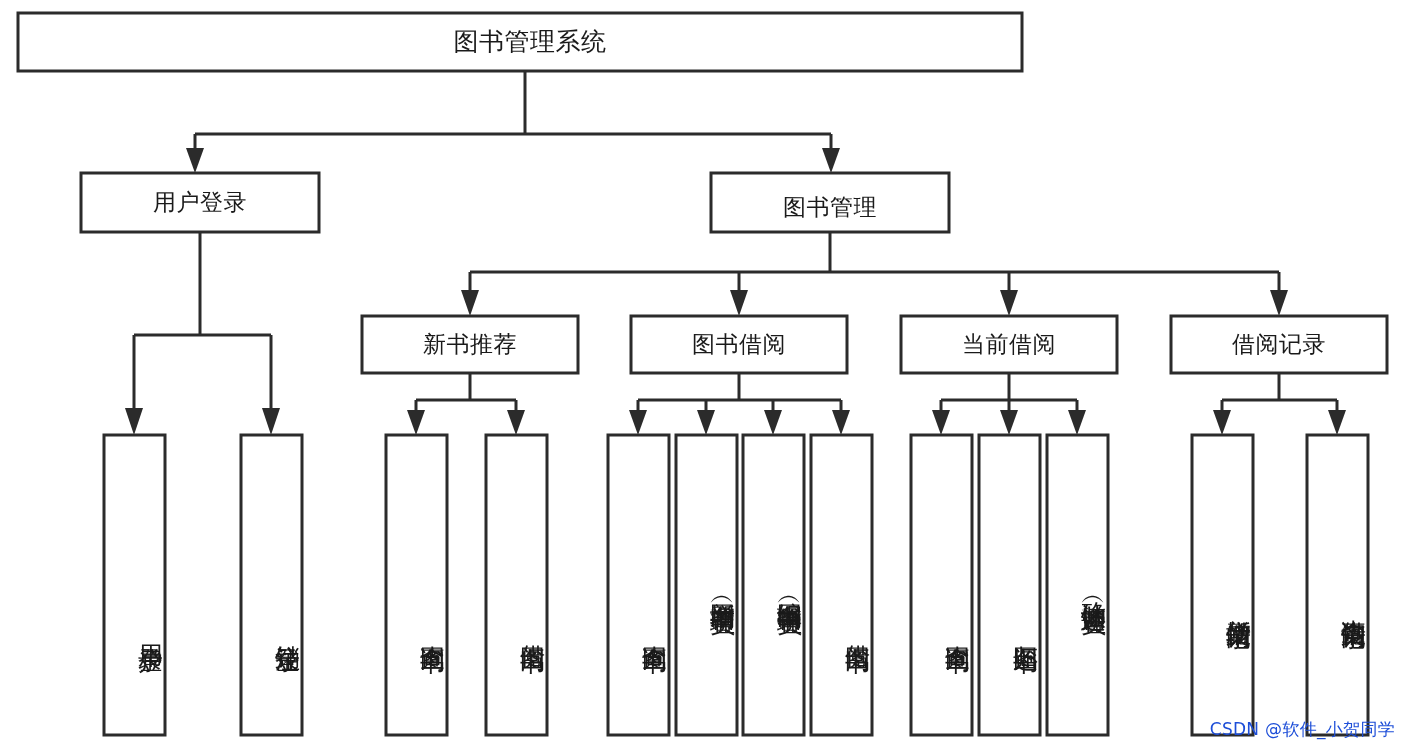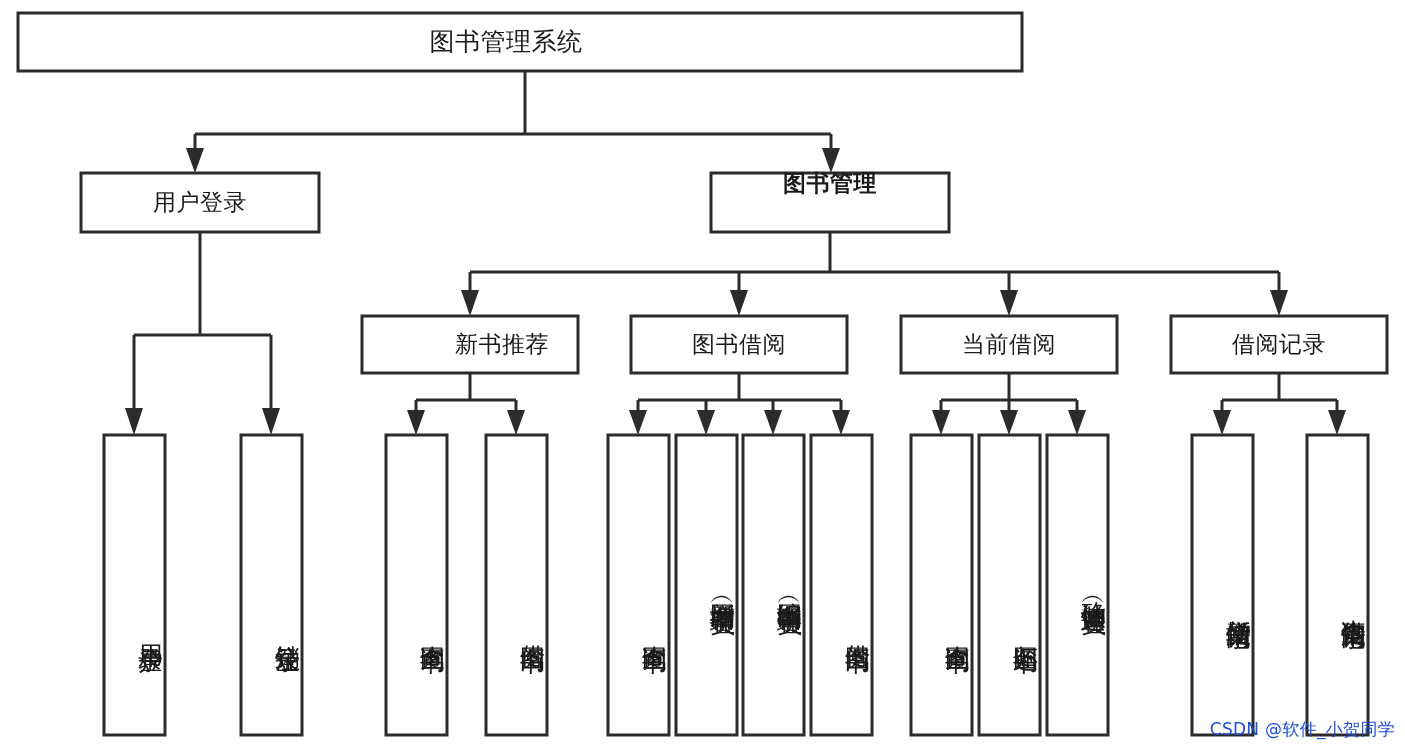--- a/index.html
+++ b/index.html
@@ -166,26 +166,26 @@
 
     <rect class="node-box" x="911" y="435" width="61" height="300"></rect>
     <rect class="node-box" x="979" y="435" width="61" height="300"></rect>
     <rect class="node-box" x="1047" y="435" width="61" height="300"></rect>
 
     <rect class="node-box" x="1192" y="435" width="61" height="300"></rect>
     <rect class="node-box" x="1307" y="435" width="61" height="300"></rect>
 
   </svg>
 
-  <div class="node-label" style="left:4px; top:13px; width:1004px; height:58px; font-size:25px;">图书管理系统</div>
+  <div class="node-label" style="left:28px; top:13px; width:1004px; height:58px; font-size:25px;">图书管理系统</div>
 
   <div class="node-label" style="left:81px; top:173px; width:238px; height:59px;">用户登录</div>
-  <div class="node-label" style="left:711px; top:159px; width:238px; height:49px;font-weight:bold;">图书管理</div>
-
-  <div class="node-label" style="left:362px; top:316px; width:216px; height:57px;padding-left:32px;">新书推荐</div>
+  <div class="node-label" style="left:711px; top:183px; width:238px; height:49px;">图书管理</div>
+
+  <div class="node-label" style="left:362px; top:316px; width:216px; height:57px;">新书推荐</div>
   <div class="node-label" style="left:631px; top:316px; width:216px; height:57px;">图书借阅</div>
   <div class="node-label" style="left:1171px; top:316px; width:216px; height:57px;">借阅记录</div>
   <div class="node-label" style="left:901px; top:316px; width:216px; height:57px;">当前借阅</div>
 
   <div class="node-label vertical" style="left:104px; top:521px; width:61px; height:214px;">用户登录</div>
   <div class="node-label vertical" style="left:241px; top:521px; width:61px; height:214px;">注销登录</div>
 
   <div class="node-label vertical" style="left:386px; top:521px; width:61px; height:214px;">查询图书</div>
   <div class="node-label vertical" style="left:486px; top:521px; width:61px; height:214px;">借阅图书</div>
 

